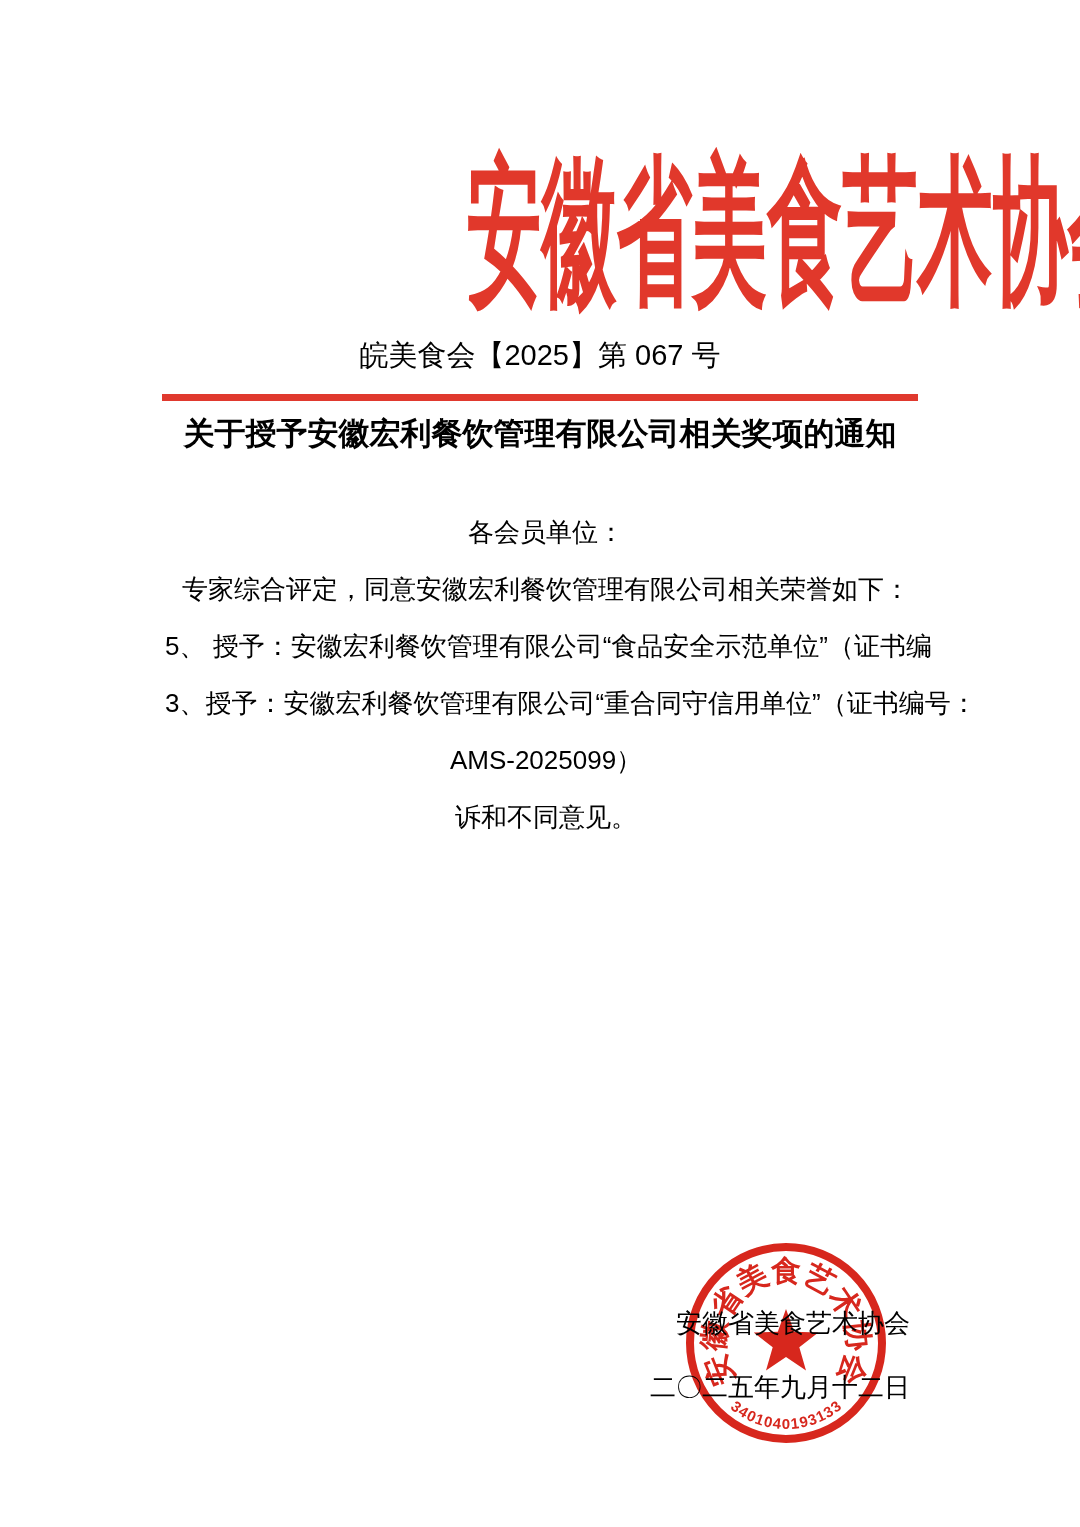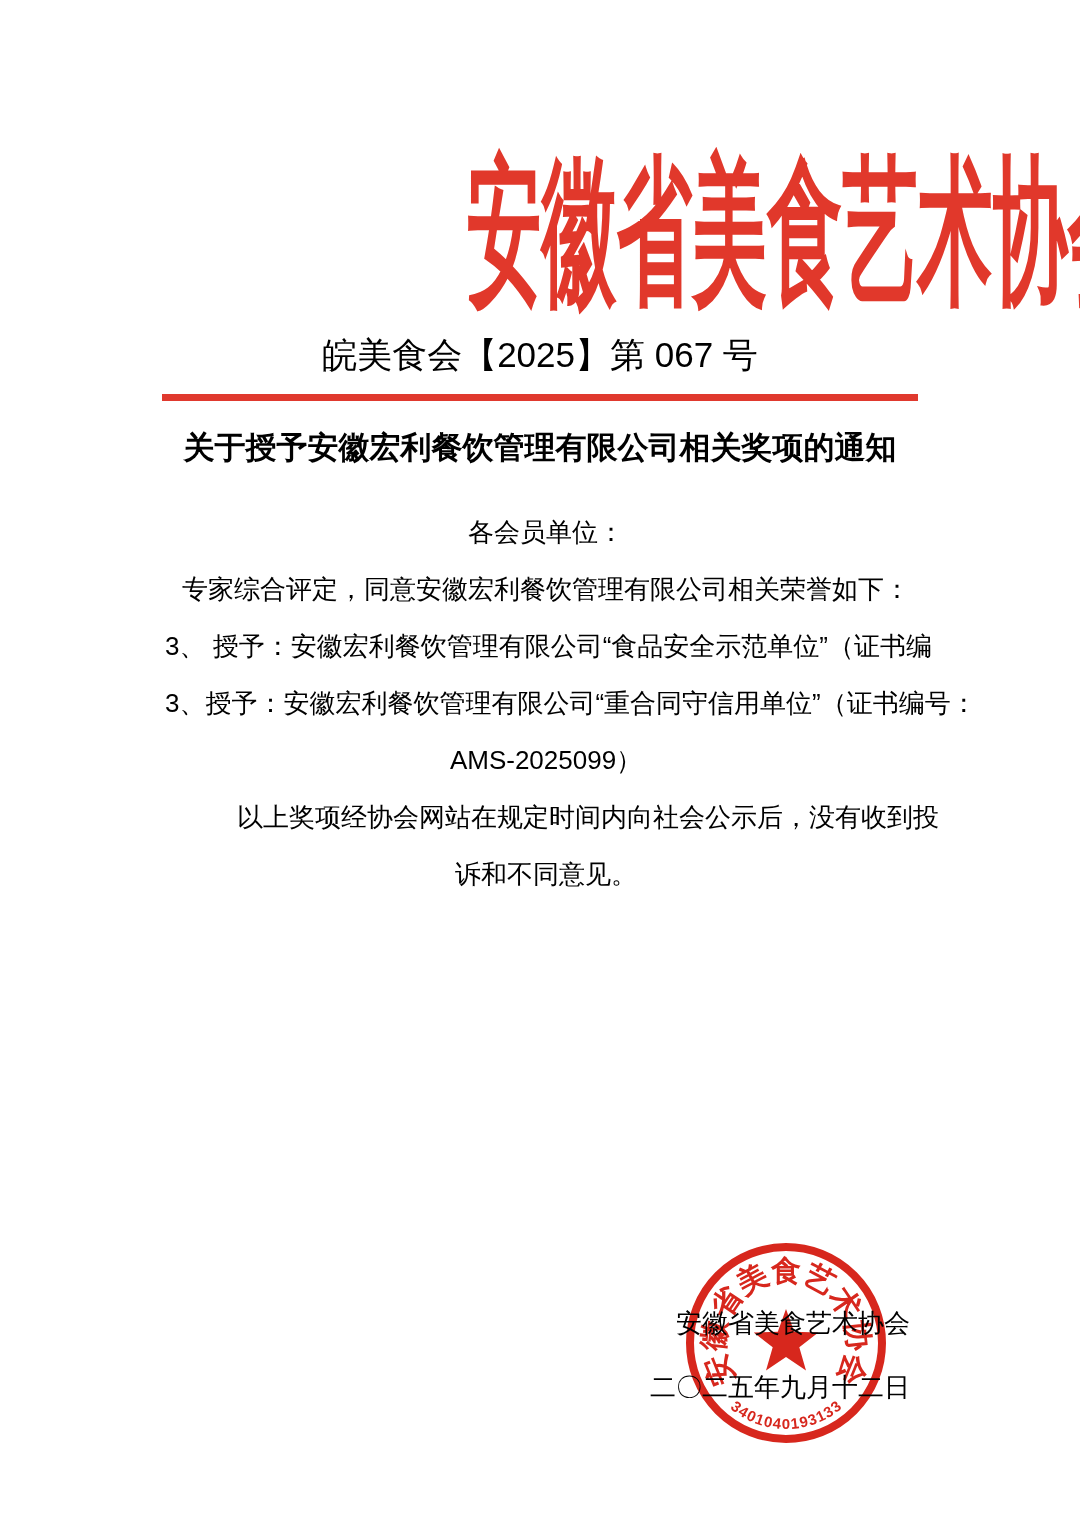--- a/index.html
+++ b/index.html
@@ -24,30 +24,30 @@
     transform-origin:50% 50%;
     font-family:"Liberation Serif",serif;
     font-weight:bold;
     font-size:160px;
     color:#e1382b;
     letter-spacing:0;
   }
   
   .docnum{
     position:absolute;top:338px;left:0;width:1080px;
-    text-align:center;font-size:35px;line-height:34px;color:#000;
+    text-align:center;font-size:29px;line-height:34px;color:#000;
   }
   
   .redline{
     position:absolute;top:394px;left:162px;width:756px;height:7px;
     background:#e0392e;
   }
   
   .doctitle{
-    position:absolute;top:427px;left:0;width:1080px;
+    position:absolute;top:413px;left:0;width:1080px;
     text-align:center;font-size:31px;font-weight:bold;line-height:42px;color:#000;
   }
   
   .body{
     position:absolute;top:504px;left:165px;width:762px;
     font-size:26px;color:#000;text-align:center;
   }
   .bline{height:57px;line-height:57px;white-space:nowrap;}
   .ind1{padding-left:44px;}
   .ind2{padding-left:72px;}
@@ -91,24 +91,23 @@
 
   <div class="docnum">皖美食会【2025】第 067 号</div>
 
   <div class="redline"></div>
 
   <div class="doctitle">关于授予安徽宏利餐饮管理有限公司相关奖项的通知</div>
 
   <div class="body">
     <div class="bline">各会员单位：</div>
     <div class="bline">专家综合评定，同意安徽宏利餐饮管理有限公司相关荣誉如下：</div>
-    <div class="bline">3、 授予：安徽宏利餐饮管理有限公司“食品安全示范单位”（证书编</div>
+    <div class="bline">5、 授予：安徽宏利餐饮管理有限公司“食品安全示范单位”（证书编</div>
     <div class="bline">3、授予：安徽宏利餐饮管理有限公司“重合同守信用单位”（证书编号：</div>
     <div class="bline">AMS-2025099）</div>
-    <div class="bline ind2">以上奖项经协会网站在规定时间内向社会公示后，没有收到投</div>
     <div class="bline">诉和不同意见。</div>
   </div>
 
   <div class="sig-org">安徽省美食艺术协会</div>
   <div class="sig-date">二〇二五年九月十二日</div>
 
   <div class="seal">
     <svg viewBox="-101 -101 202 202" xmlns="http://www.w3.org/2000/svg">
       <circle class="seal-ring-circle" cx="0" cy="0" r="96"></circle>
       <g class="seal-ring-text">

